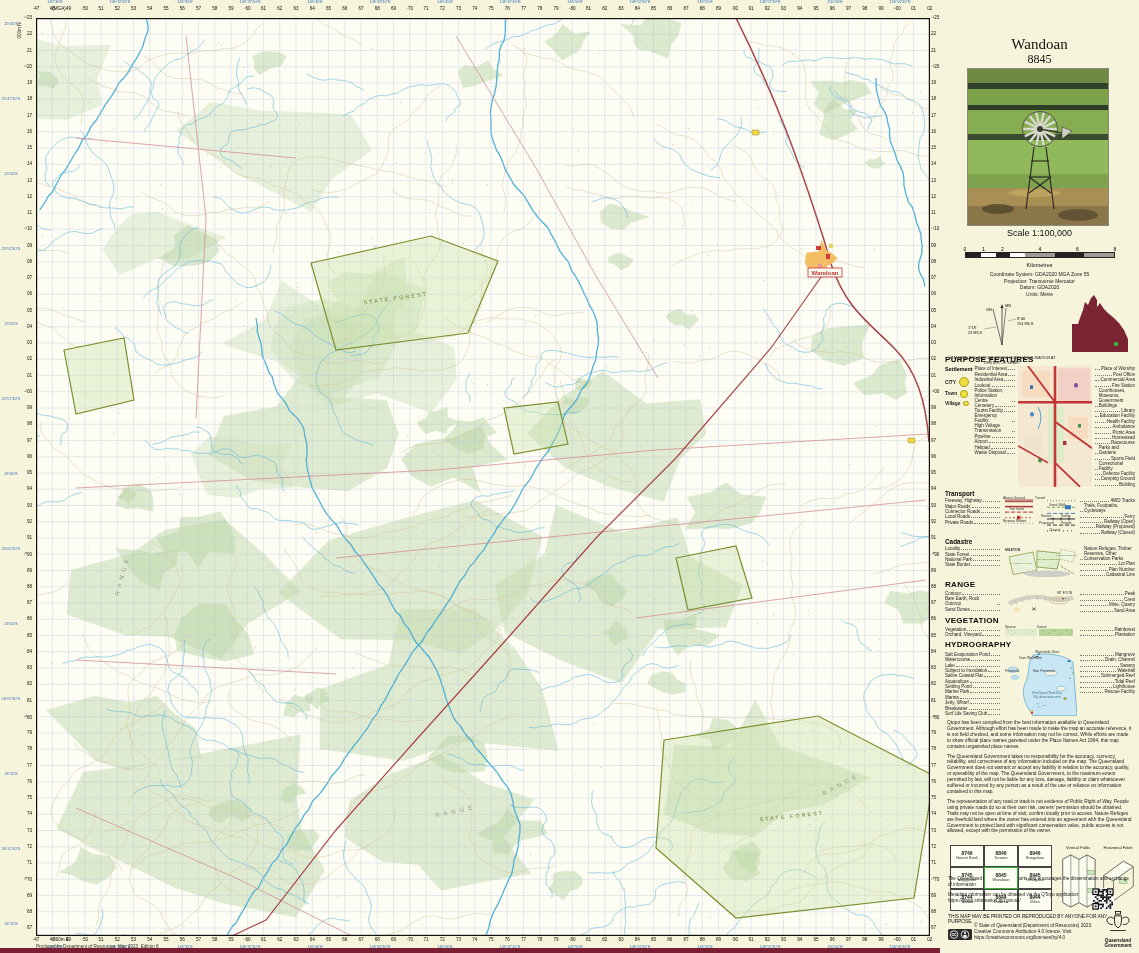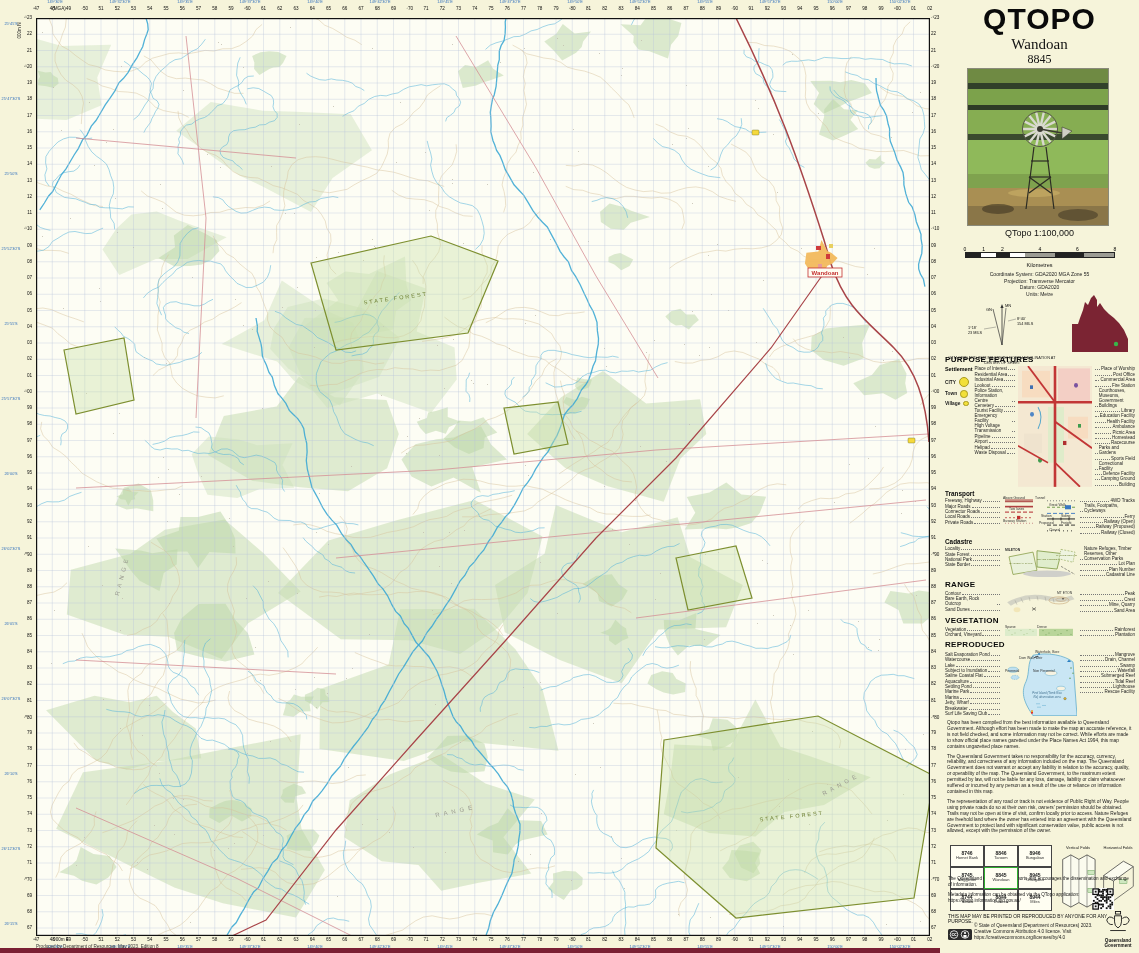--- a/index.html
+++ b/index.html
@@ -892,21 +892,20 @@
       <span class="bluenum" style="left:0px;top:622px;width:22px">26°05'S</span>
       <span class="bluenum" style="left:0px;top:697px;width:22px">26°07'30"S</span>
       <span class="bluenum" style="left:0px;top:772px;width:22px">26°10'S</span>
       <span class="bluenum" style="left:0px;top:847px;width:22px">26°12'30"S</span>
       <span class="bluenum" style="left:0px;top:922px;width:22px">26°15'S</span>
     </div>
   <div id="produced">Produced by Department of Resources. May 2023. Edition 8</div>
   <div id="bottombar"></div>
 
   <div id="rp">
-    <div id="t-product">QTOPO</div>
     <div id="t-name">Wandoan</div>
     <div id="t-num">8845</div>
 
     <div id="photo"><svg width="140" height="156" viewBox="0 0 140 156">
  <rect width="140" height="14" fill="#6f8a43"></rect>
  <rect y="14" width="140" height="6" fill="#31402a"></rect>
  <rect y="20" width="140" height="16" fill="#7ca24b"></rect>
  <rect y="36" width="140" height="5" fill="#2e3b26"></rect>
  <rect y="41" width="140" height="24" fill="#86ad52"></rect>
  <rect y="65" width="140" height="6" fill="#3a4a2e"></rect>
@@ -940,21 +939,21 @@
             <line x1="72" y1="60" x2="75.78044272049112" y2="43.425674890449216" stroke="#d9d9cf" stroke-width="2.4"></line>
             <line x1="72" y1="60" x2="82.59721540409542" y2="46.70718142457354" stroke="#d9d9cf" stroke-width="2.4"></line>
             <line x1="72" y1="60" x2="87.31520132819891" y2="52.62134102449947" stroke="#d9d9cf" stroke-width="2.4"></line>
   <circle cx="72" cy="60" r="17.5" fill="none" stroke="#55554a" stroke-width="1"></circle>
   <circle cx="72" cy="60" r="3" fill="#3a3a30"></circle>
   <line x1="72" y1="60" x2="94" y2="64" stroke="#3a3a30" stroke-width="1.4"></line>
   <polygon points="94,58 104,62 94,70" fill="#cfcfc3" stroke="#3a3a30" stroke-width="0.6"></polygon>
  </g>
 </svg></div>
 
-    <div id="t-scale">QTopo 1:100,000</div>
+    <div id="t-scale">Scale 1:100,000</div>
     <div id="scalebar">
       <div id="sb-ticks">
           <span style="left: 0px;">0</span>
           <span style="left: 18.75px;">1</span>
           <span style="left: 37.5px;">2</span>
           <span style="left: 75px;">4</span>
           <span style="left: 112.5px;">6</span>
           <span style="left: 150px;">8</span>
         </div>
       <div id="sb-bar">
@@ -1426,21 +1425,21 @@
                 <span class="lead"></span>
                 <span class="lab">Plantation</span>
               </div>
             </div>
         <div class="note" style="left: 60px; top: -2px;">Sparse</div>
             <div class="note" style="left: 92px; top: -2px;">Dense</div>
           </div>
       </div>
 
       <div class="sec">
-        <div class="h1">REPRODUCED</div>
+        <div class="h1">HYDROGRAPHY</div>
         <div class="sec-body">
           <div class="col l">
               <div class="row">
                 <span class="lab">Salt Evaporation Pond</span>
                 <span class="lead"></span>
               </div>
               <div class="row">
                 <span class="lab">Watercourse</span>
                 <span class="lead"></span>
               </div>

